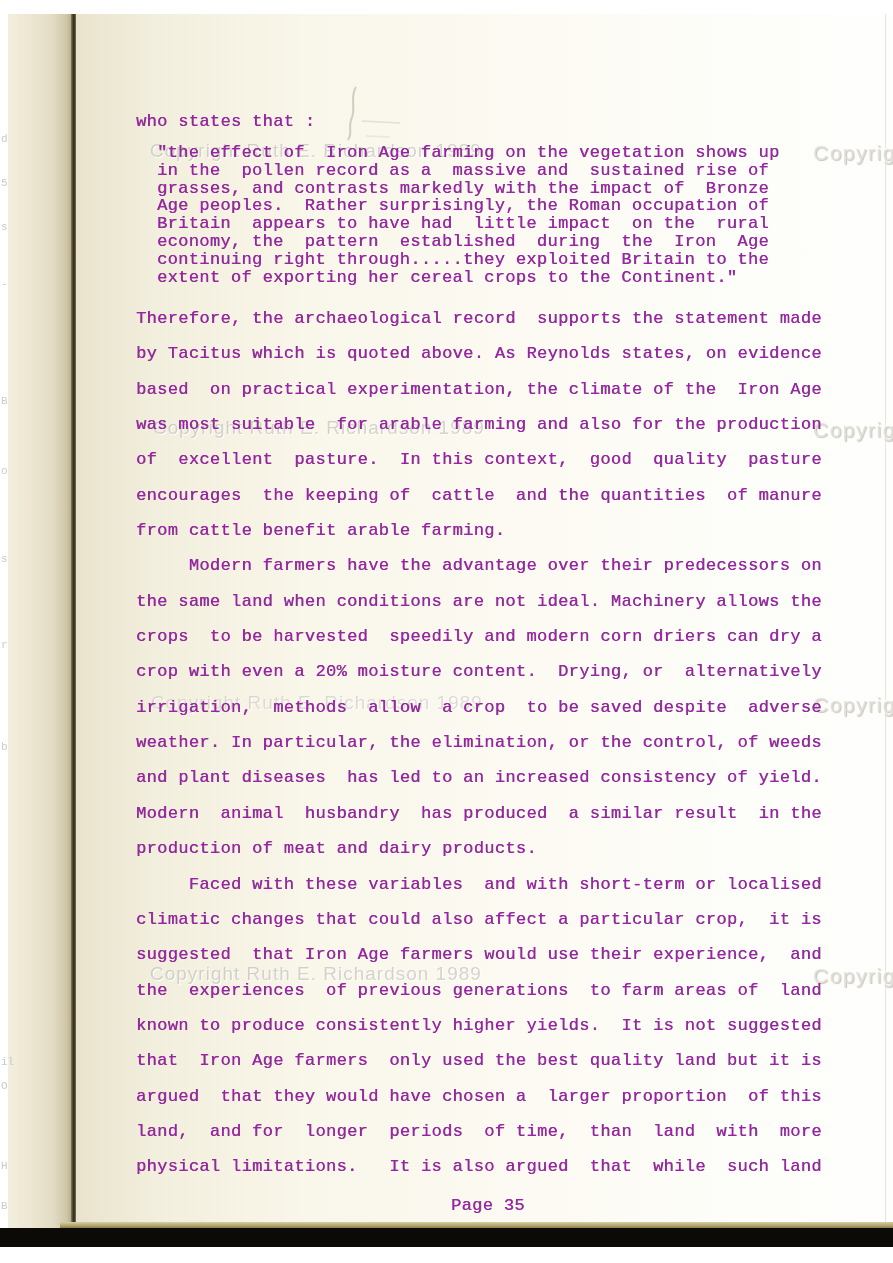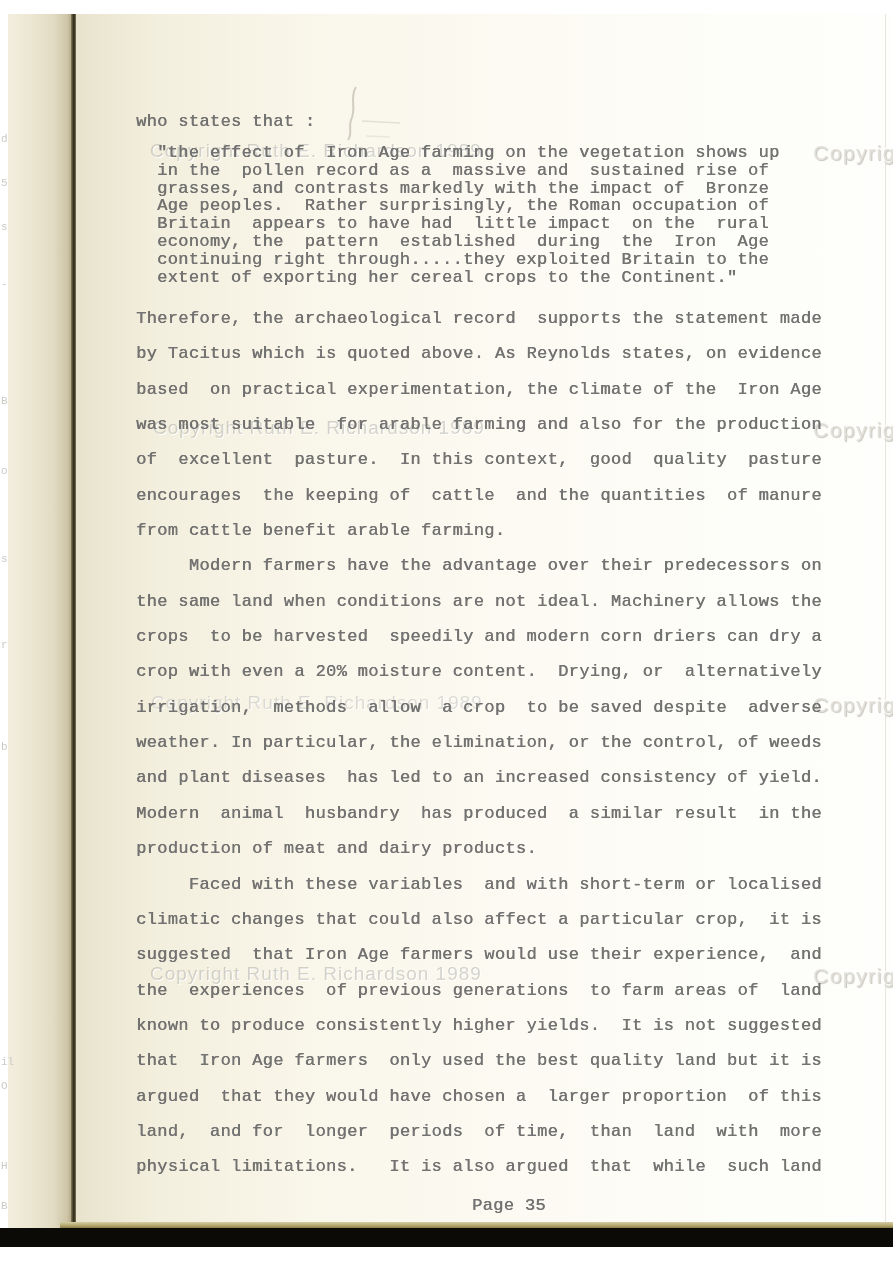--- a/index.html
+++ b/index.html
@@ -26,27 +26,27 @@
     background:linear-gradient(180deg,#d6cda4 0%,#b3a76c 60%,#897e4a 100%);
   }
   .scanner-black-band{
     position:absolute;left:0px;top:1228px;width:893px;height:19px;background:#0b0a07;
   }
   .right-seam{
     position:absolute;left:885px;top:14px;width:1px;height:1208px;background:#dcd9cf;opacity:.7;
   }
   
   .tw{
-    position:absolute;white-space:pre;color:#737373;font-size:17px;letter-spacing:.35px;
+    position:absolute;white-space:pre;color:#a21caf;font-size:17px;letter-spacing:.35px;
     text-shadow:.4px 0 0 rgba(35,35,35,.65);
   }
   .intro-line{left:136px;top:112px;line-height:20px;}
   .quote-block{left:157px;top:144px;line-height:17.8px;}
   .body-text{left:136px;top:301px;line-height:35.35px;font-family:Liberation Mono, monospace;}
-  .page-number{left:472px;top:1196px;line-height:20px;}
+  .page-number{left:451px;top:1196px;line-height:20px;}
   
   .wm{
     position:absolute;font-family:Liberation Sans, sans-serif;white-space:pre;
     color:rgba(148,146,138,.38);font-size:19px;letter-spacing:1px;
     text-shadow:1px 1px 0 rgba(255,255,255,.9);
   }
   .wm-l1{left:150px;top:140px;}
   .wm-l2{left:153px;top:417px;}
   .wm-l3{left:151px;top:692px;color:rgba(150,148,140,.30);}
   .wm-l4{left:150px;top:963px;}

